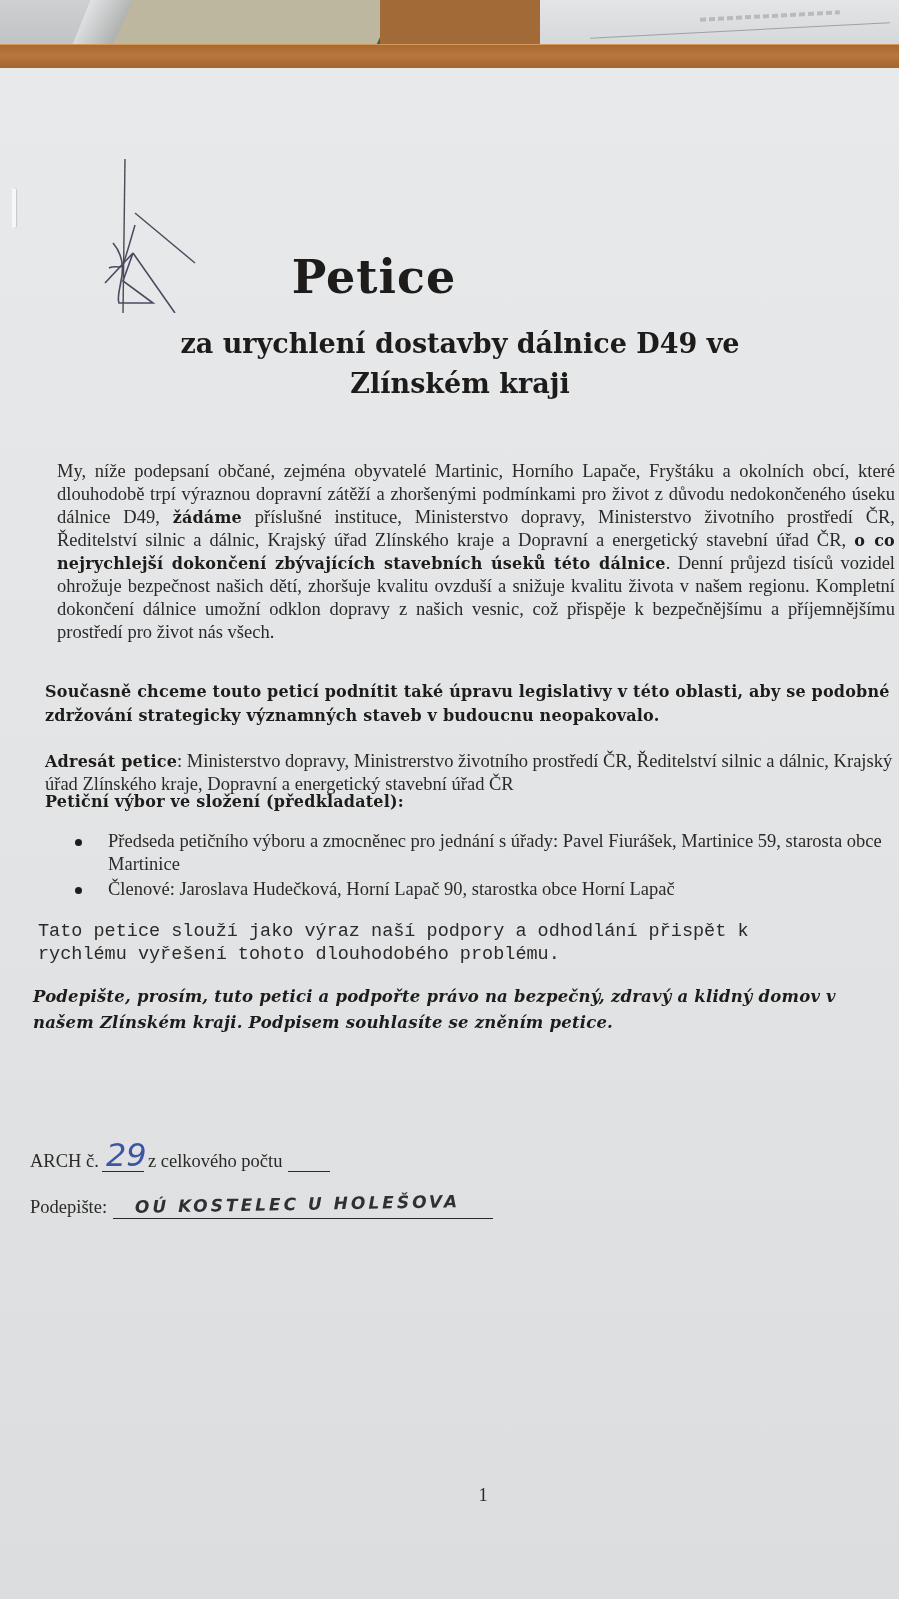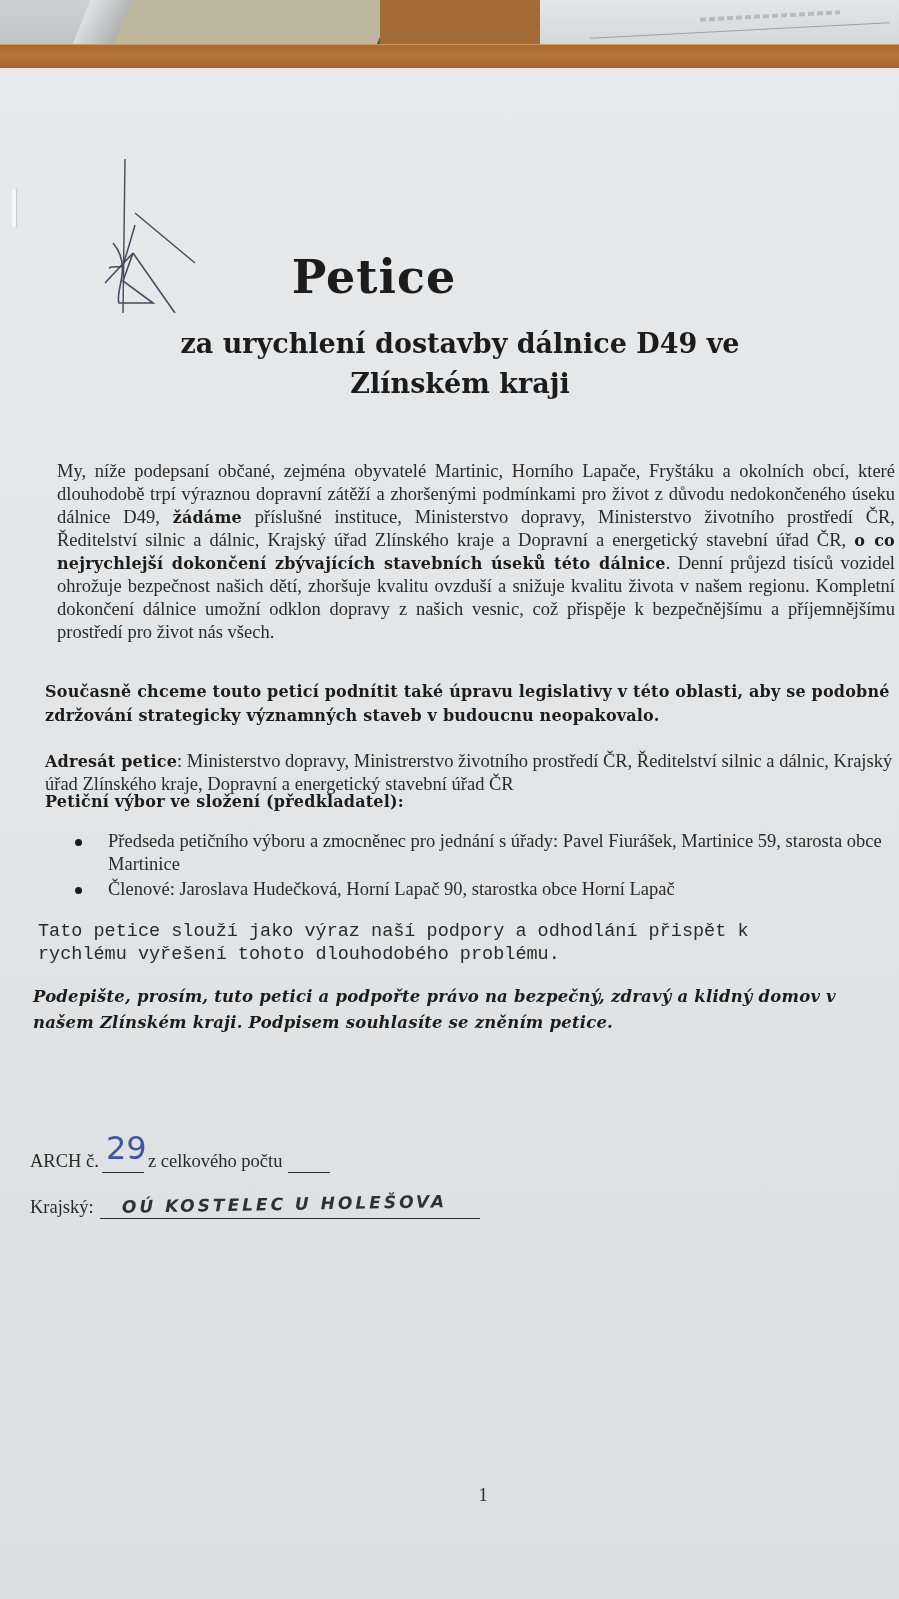--- a/index.html
+++ b/index.html
@@ -146,22 +146,23 @@
       display: inline-block;
       border-bottom: 1px solid #2b2a29;
       position: relative;
       height: 20px;
     }
     .hand {
       font-family: "DejaVu Sans", sans-serif;
       color: #3a4e8c;
     }
     .arch-number {
-      position: absolute; left: 4px; bottom: 8px;
+      position: absolute; left: 4px; bottom: 0px;
       font-size: 32px;
+      font-style: italic;
       font-weight: normal;
       color: #3c56a3;
       line-height: 1;
     }
     .placement-row {
       position: absolute; left: 30px; top: 1205px;
       display: flex; align-items: flex-end;
     }
     .placement-value {
       position: absolute; left: 22px; bottom: 2px;
@@ -226,33 +227,33 @@
       <li>
         <span class="bullet"></span>
         <span>Členové: Jaroslava Hudečková, Horní Lapač 90, starostka obce Horní Lapač</span>
       </li>
     </ul>
 
     <p class="body-text para5" style="top:852px; left:38px; width:790px;">Tato petice slouží jako výraz naší podpory a odhodlání přispět k rychlému vyřešení tohoto dlouhodobého problému.</p>
 
     <p class="heavy para6" style="top:916px; left:33px; width:830px;font-style:italic;">Podepište, prosím, tuto petici a podpořte právo na bezpečný, zdravý a klidný domov v našem Zlínském kraji. Podpisem souhlasíte se zněním petice.</p>
 
-    <div class="arch-row body-text" style="top:1082px;">
+    <div class="arch-row body-text" style="top:1082px;align-items:center;">
       <span>ARCH č.</span>
       <span class="blank" style="width:42px; margin-left:3px; margin-right:4px;">
         <span class="arch-number hand">29</span>
       </span>
       <span>z celkového počtu</span>
       <span class="blank" style="width:42px; margin-left:6px;">
         <span></span>
       </span>
     </div>
 
     <div class="placement-row body-text" style="top:1128px;">
-      <span>Krajský:</span>
+      <span>Podepište:</span>
       <span class="blank" style="width:380px; margin-left:6px;font-weight:bold;">
         <span class="placement-value hand">OÚ KOSTELEC U HOLEŠOVA</span>
       </span>
     </div>
 
     <div class="body-text page-number" style="top:1416px;">1</div>
   </div>
 </div>
 
 </body></html>

